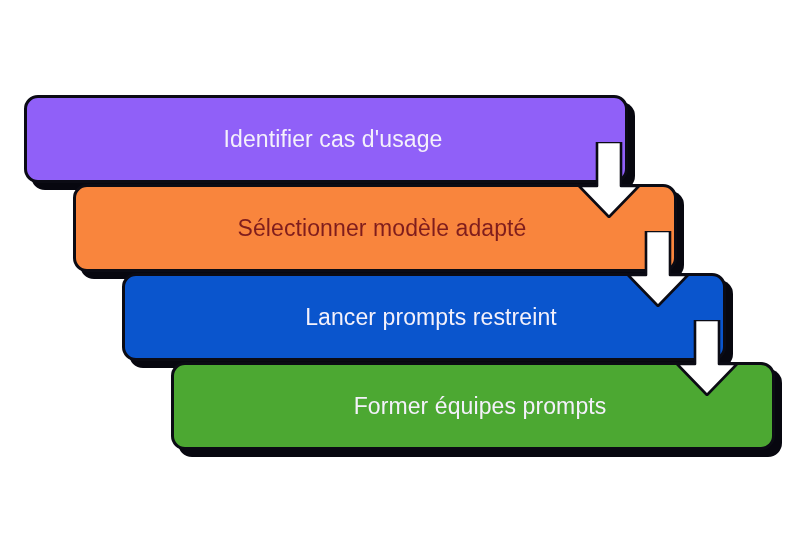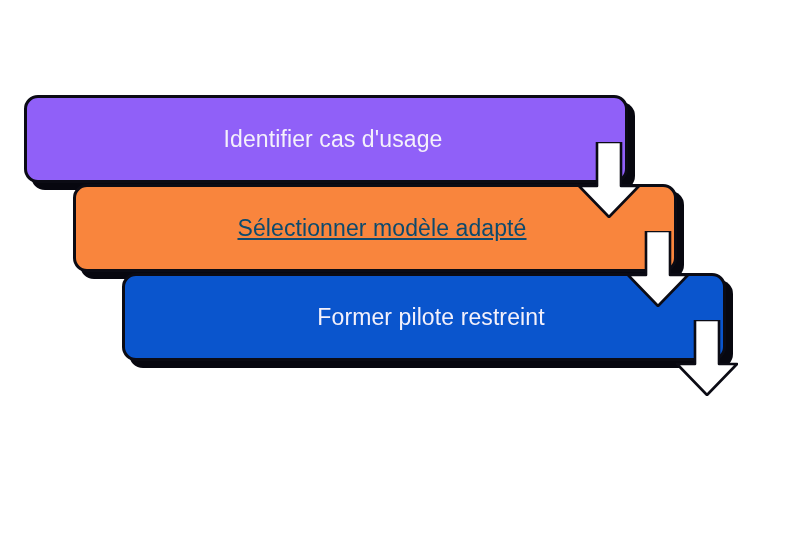--- a/index.html
+++ b/index.html
@@ -65,27 +65,30 @@
 </head>
 <body style="background-color: rgb(255, 255, 255);">
 
 <div id="canvas" style="background-color: rgb(255, 255, 255);">
 
   <div class="step-bar" id="bar-0" style="background-color: rgb(144, 96, 248); border-color: rgb(11, 11, 20); box-shadow: rgb(7, 7, 15) 7px 7px 0px 0px;">
     <span class="step-label" style="color: rgb(244, 241, 251);">Identifier cas d'usage</span>
   </div>
 
   <div class="step-bar" id="bar-1" style="background-color: rgb(249, 133, 61); border-color: rgb(11, 11, 20); box-shadow: rgb(7, 7, 15) 7px 7px 0px 0px;">
-    <span class="step-label" style="color: #0c4a6e; text-decoration: underline;">Sélectionner modèle adapté</span>
+    <span class="step-label" style="color: #7f1d1d;">Sélectionner modèle adapté</span>
   </div>
 
   <div class="step-bar" id="bar-2" style="background-color: rgb(10, 85, 205); border-color: rgb(11, 11, 20); box-shadow: rgb(7, 7, 15) 7px 7px 0px 0px;">
-    <span class="step-label" style="color: rgb(244, 241, 251);">Former pilote restreint</span>
+    <span class="step-label" style="color: rgb(244, 241, 251);">Lancer prompts restreint</span>
   </div>
 
+  <div class="step-bar" id="bar-3" style="background-color: rgb(76, 168, 50); border-color: rgb(11, 11, 20); box-shadow: rgb(7, 7, 15) 7px 7px 0px 0px;">
+    <span class="step-label" style="color: rgb(244, 241, 251);">Former équipes prompts</span>
+  </div>
 
   <div class="arrow-connector" id="arrow-0">
     <svg viewBox="0 0 62 76" xmlns="http://www.w3.org/2000/svg">
       <polygon points="19,0 43,0 43,44 61,44 31,75 1,44 19,44" fill="#ffffff" stroke="#0b0b14" stroke-width="2.6" stroke-linejoin="round"></polygon>
     </svg>
   </div>
 
   <div class="arrow-connector" id="arrow-1">
     <svg viewBox="0 0 62 76" xmlns="http://www.w3.org/2000/svg">
       <polygon points="19,0 43,0 43,44 61,44 31,75 1,44 19,44" fill="#ffffff" stroke="#0b0b14" stroke-width="2.6" stroke-linejoin="round"></polygon>

